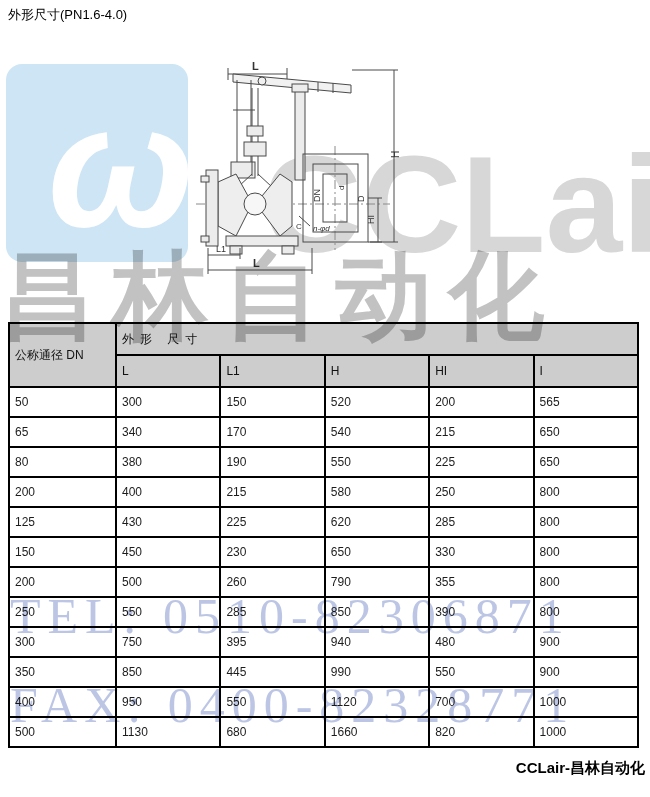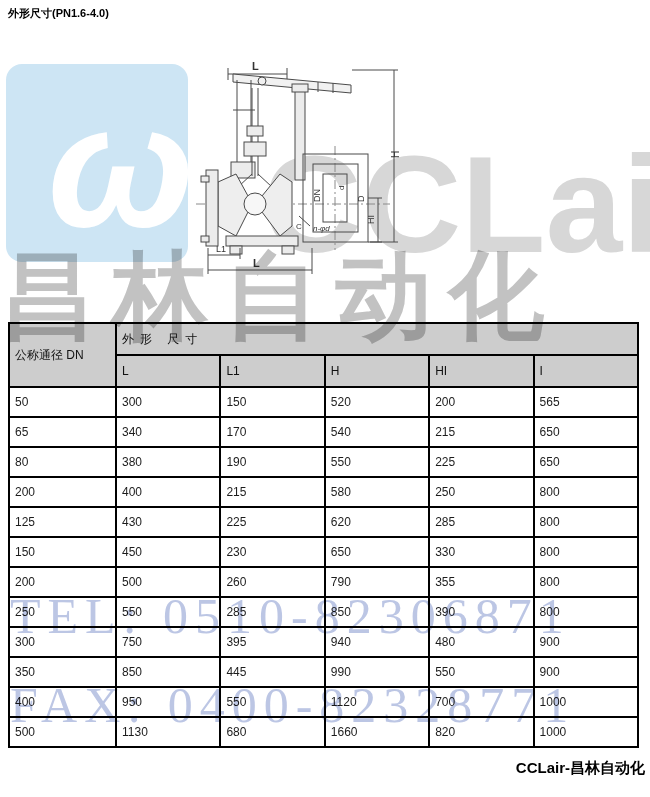--- a/index.html
+++ b/index.html
@@ -1,19 +1,19 @@
 <!DOCTYPE html>
 <html><head>
 <meta charset="utf-8">
 <style>
   html,body{margin:0;padding:0;background:#ffffff;}
   body{width:650px;height:797px;position:relative;overflow:hidden;
        font-family:"Liberation Sans", sans-serif;}
 
-  .page-title{position:absolute;left:8px;top:6px;font-size:11px;font-weight:bold;
+  .page-title{position:absolute;left:8px;top:6px;font-size:13px;font-weight:normal;
               color:#000;letter-spacing:0;}
 
   .figure{position:absolute;left:0;top:58px;width:650px;height:262px;z-index:1;}
 
   
   .cjk-watermark{position:absolute;left:0;top:246px;width:566px;height:100px;
                  overflow:hidden;z-index:3;pointer-events:none;
                  font-size:96px;font-weight:900;letter-spacing:16px;line-height:100px;
                  color:#c2c2c2;mix-blend-mode:multiply;white-space:nowrap;
                  font-family:"DejaVu Sans", sans-serif;}

